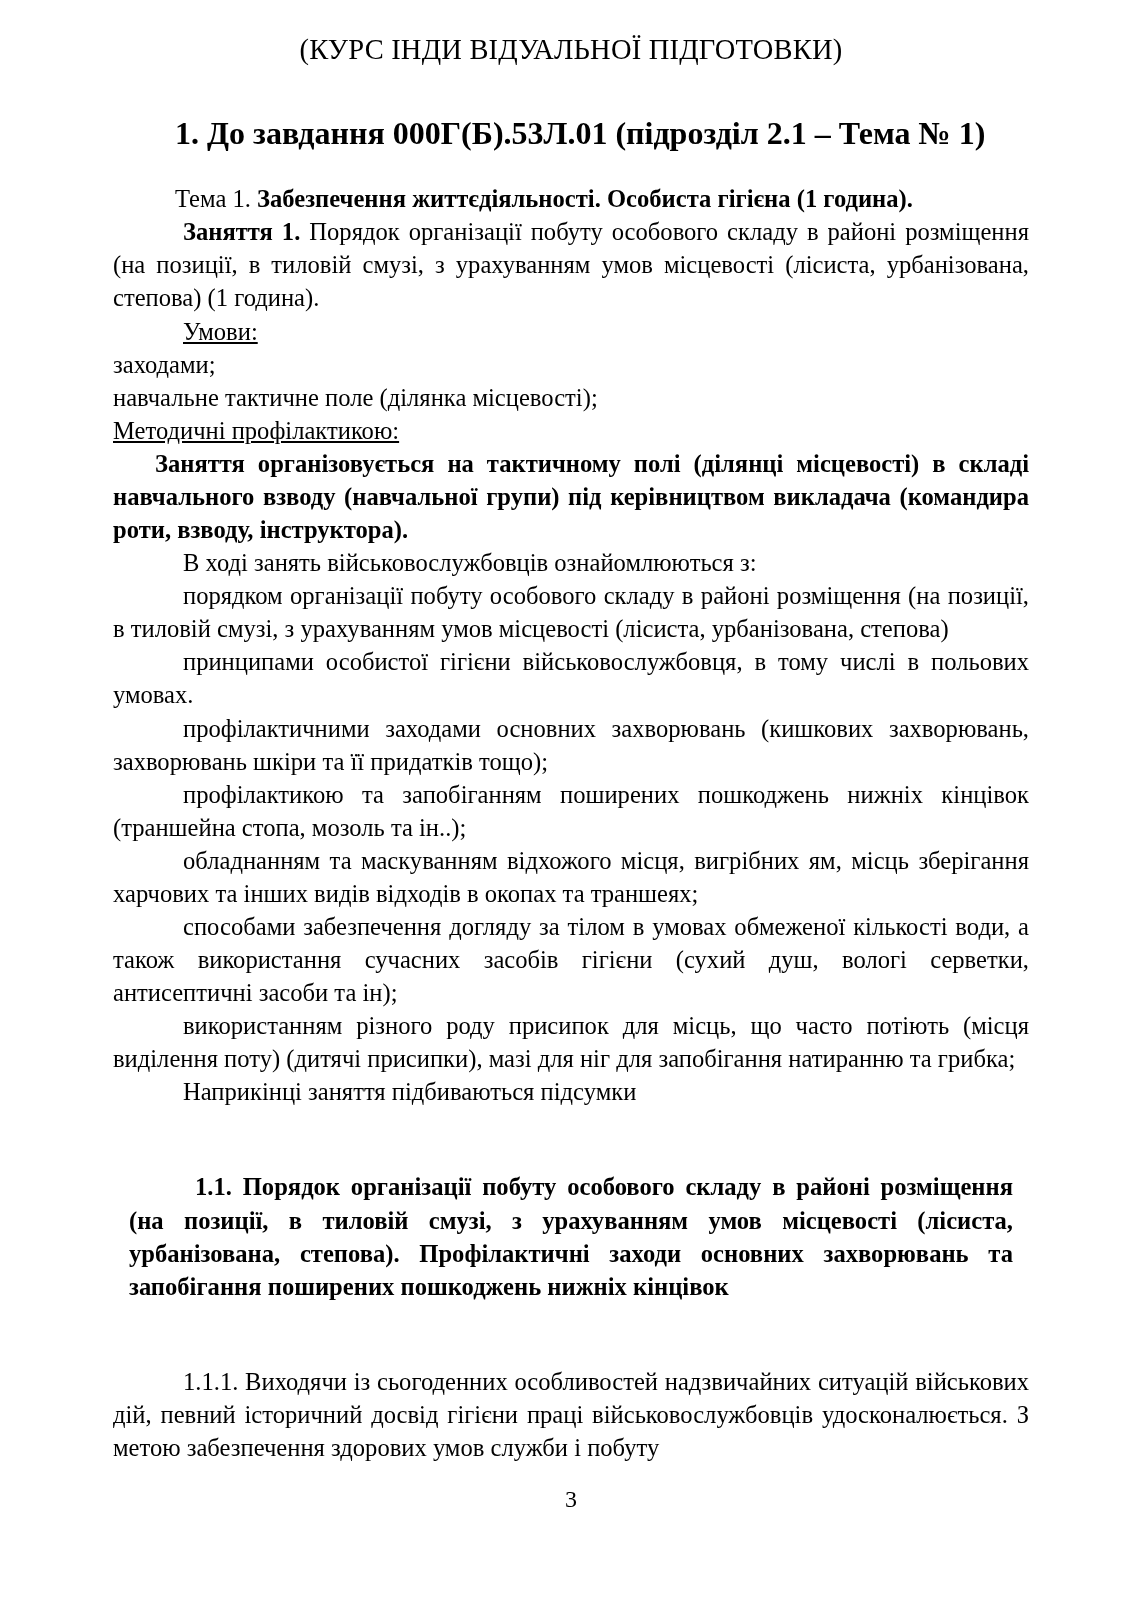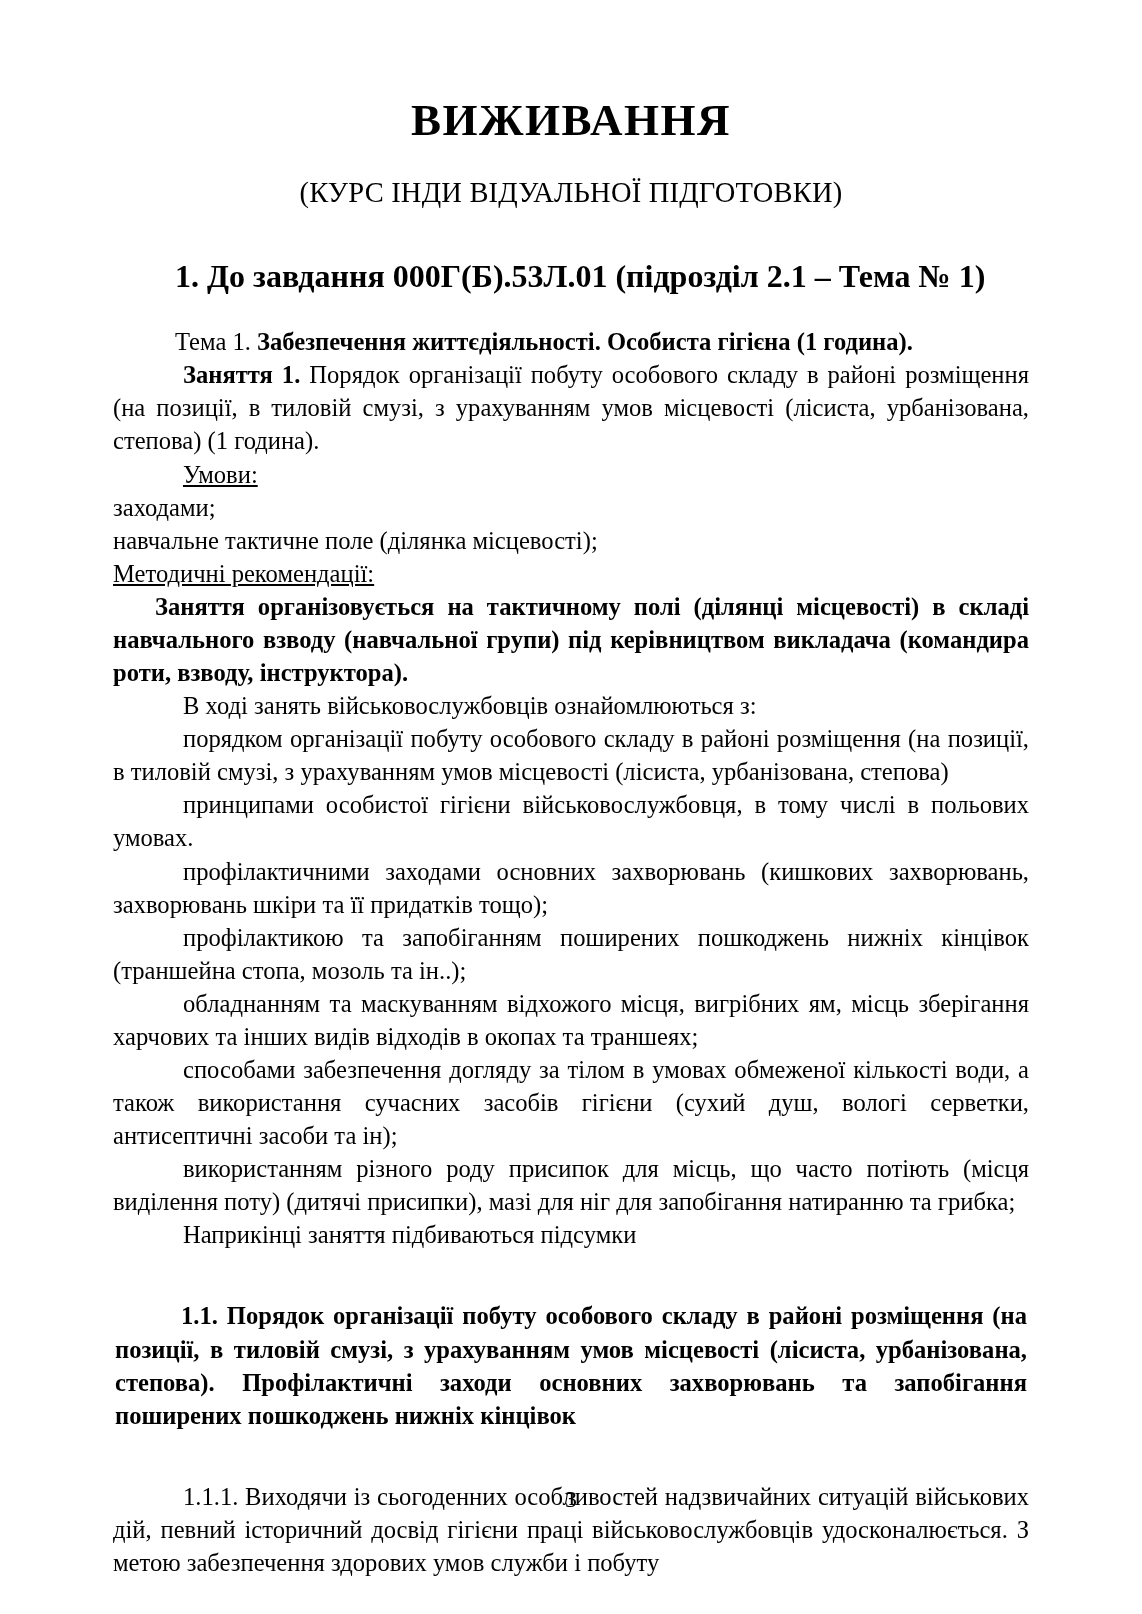--- a/index.html
+++ b/index.html
@@ -76,21 +76,21 @@
   .gap-theme { padding-top: 30px; }
 
   b, .b { font-weight: bold; }
   u, .u { text-decoration: underline; text-underline-offset: 2px; }
 
   .blk-11 {
     font-size: 24.6px;
     font-weight: bold;
     line-height: 1.345;
     text-align: justify;
-    margin: 2px;
+    margin: 16px;
     padding-top: 46px;
     text-indent: 66px;
   }
   .blk-111 {
     padding-top: 46px;
   }
 
   
   .page-number {
     position: absolute;
@@ -101,37 +101,36 @@
     font-size: 24px;
     line-height: 1;
   }
 </style>
 </head>
 <body>
 
 <div id="page">
   <div class="content">
 
-    <h1 class="doc-title">ВИЖИВАННЯ</h1>
 
     <h2 class="doc-subtitle">(КУРС  ІНДИ ВІДУАЛЬНОЇ  ПІДГОТОВКИ)</h2>
 
     <p class="sec-heading">1.  До завдання 000Г(Б).53Л.01 (підрозділ 2.1 – Тема № 1)</p>
 
     <p class="para ind-md gap-theme"><span>Тема 1. </span><b>Забезпечення життєдіяльності. Особиста гігієна (1 година).</b></p>
 
     <p class="para ind-lg"><b>Заняття  1.</b><span> Порядок організації побуту особового складу в районі розміщення (на позиції, в тиловій смузі, з урахуванням умов місцевості (лісиста, урбанізована, степова) (1 година).</span></p>
 
     <p class="para nojust ind-lg"><u>Умови: </u></p>
 
     <p class="para nojust">заходами;</p>
 
     <p class="para nojust">навчальне тактичне поле (ділянка місцевості);</p>
 
-    <p class="para nojust"><u>Методичні рекомендації:</u></p>
+    <p class="para nojust"><u>Методичні профілактикою:</u></p>
 
     <p class="para ind-sm"> Заняття організовується на тактичному полі (ділянці місцевості) в складі навчального взводу (навчальної групи) під керівництвом викладача (командира роти, взводу, інструктора).</p>
 
     <p class="para nojust ind-lg">В ході занять військовослужбовців ознайомлюються з:</p>
 
     <p class="para ind-lg">порядком організації побуту особового складу в районі розміщення (на позиції, в тиловій смузі, з урахуванням умов місцевості (лісиста, урбанізована, степова)</p>
 
     <p class="para ind-lg"> принципами особистої гігієни військовослужбовця, в тому числі в польових умовах.</p>
 
     <p class="para ind-lg">профілактичними заходами основних захворювань (кишкових захворювань, захворювань шкіри та її придатків тощо);</p>

